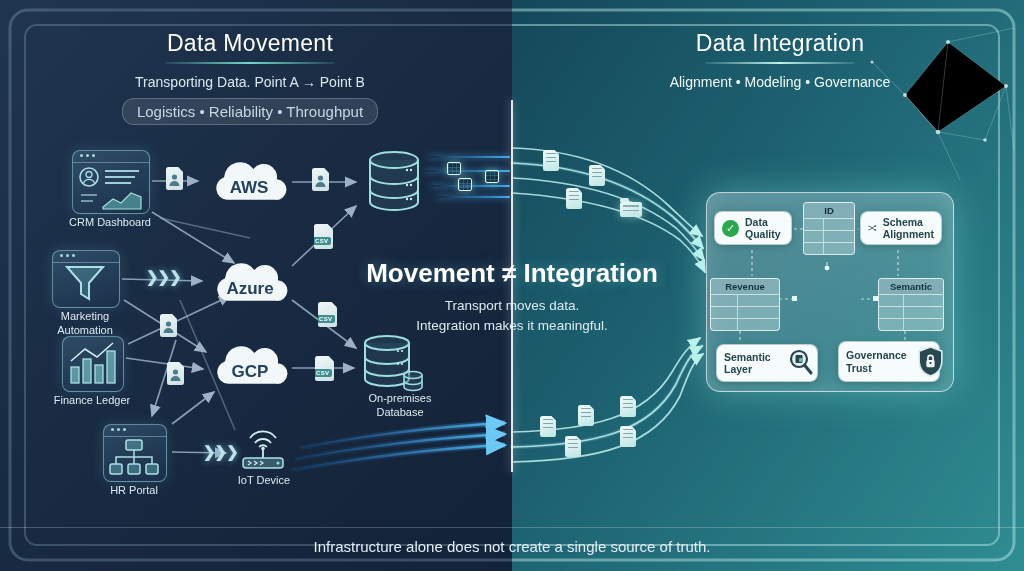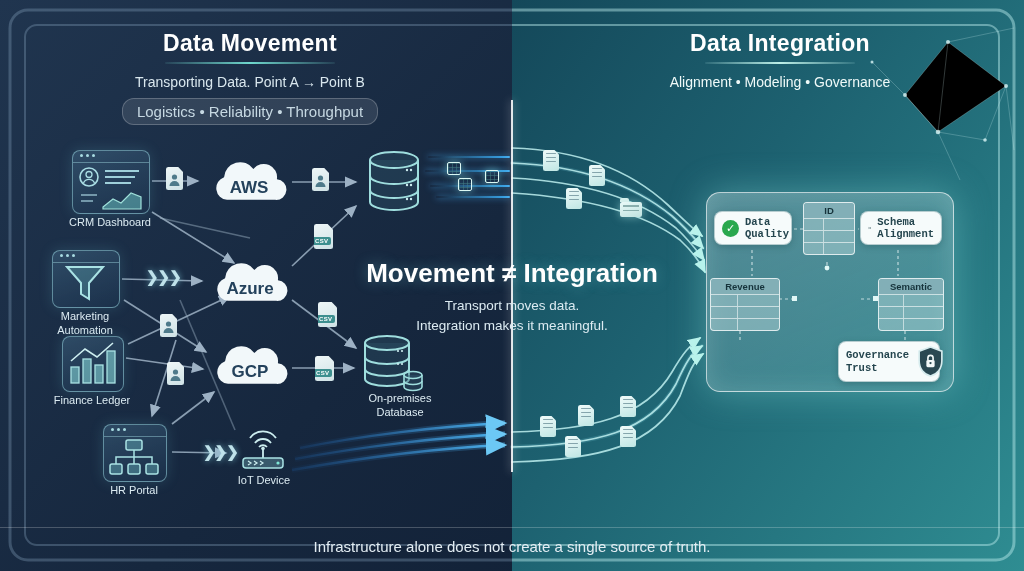--- a/index.html
+++ b/index.html
@@ -5,21 +5,21 @@
   html,body{margin:0;padding:0;background:#0b1626;}
   #canvas{position:relative;width:1024px;height:571px;overflow:hidden;
     font-family:"Liberation Sans",sans-serif;
     background:linear-gradient(135deg,#20354f 0%,#16273e 45%,#0e1c31 100%);}
   #right-bg{position:absolute;left:512px;top:0;width:512px;height:571px;
     background:linear-gradient(125deg,#14485a 0%,#1d6170 40%,#2f8d92 100%);}
   .abs{position:absolute;}
   
   svg.layer{position:absolute;left:0;top:0;width:1024px;height:571px;}
   
-  .hdr-title{font-size:23px;font-weight:bold;color:#ffffff;letter-spacing:.3px;text-align:center;}
+  .hdr-title{font-size:23px;font-weight:normal;color:#ffffff;letter-spacing:.3px;text-align:center;}
   .hdr-underline{height:2px;background:linear-gradient(90deg,rgba(120,220,210,.1),#6fd8cd,rgba(120,220,210,.1));border-radius:2px;}
   .hdr-sub{font-size:14px;color:#d9e7ee;text-align:center;}
   .pill{display:inline-block;font-size:15px;color:#c6d8e2;background:rgba(255,255,255,.10);
     border:1px solid rgba(255,255,255,.22);border-radius:12px;padding:4px 14px;}
   .r .hdr-sub{color:#f0faf9;}
   .r .pill{color:#eef8f7;background:rgba(255,255,255,.14);}
   
   .card{background:linear-gradient(160deg,rgba(80,125,155,.38),rgba(28,52,80,.55));
     border:1px solid rgba(150,210,220,.55);border-radius:8px;
     box-shadow:0 0 14px rgba(110,200,215,.18);}
@@ -34,21 +34,21 @@
     box-shadow:0 0 36px rgba(150,240,235,.35), inset 0 0 26px rgba(220,255,252,.18);}
   .tbl{border:1px solid rgba(255,255,255,.75);border-radius:4px;overflow:hidden;background:rgba(225,245,246,.34);}
   .tbl .th{background:rgba(130,175,182,.92);color:#16333b;font-size:9.5px;font-weight:bold;text-align:center;padding:2px 0;}
   .tbl .row{height:11px;border-top:1px solid rgba(255,255,255,.6);position:relative;}
   .tbl .row::after{content:"";position:absolute;left:38%;top:0;bottom:0;width:1px;background:rgba(255,255,255,.55);}
   .tbl.hot{box-shadow:0 0 20px rgba(220,255,250,.8);}
   .tbl.hot .th{background:#47707c;color:#ffffff;}
   .tbl.hot .row{background:rgba(250,255,255,.72);}
   .wbadge{background:#f6fbfb;border:1px solid rgba(120,160,165,.5);border-radius:8px;
     box-shadow:0 2px 6px rgba(20,60,65,.25);display:flex;align-items:center;gap:6px;padding:4px 7px;}
-  .wbadge .lbl{font-size:10.5px;font-weight:bold;color:#24454e;line-height:1.15;font-family:Liberation Mono, monospace;}
+  .wbadge .lbl{font-size:10.5px;font-weight:bold;color:#24454e;line-height:1.15;}
   .check{width:17px;height:17px;border-radius:50%;background:#2aa84e;color:#fff;font-size:11px;
     line-height:17px;text-align:center;flex:0 0 auto;}
   .caption{font-size:12px;color:#e4f5f3;text-align:center;}
   
   .doc{position:absolute;background:linear-gradient(160deg,#eef6f7,#cfe2e6);border-radius:2.5px;
     clip-path:polygon(0 0,72% 0,100% 22%,100% 100%,0 100%);box-shadow:0 0 6px rgba(160,230,235,.4);}
   .doc .band{position:absolute;left:-2px;bottom:4px;background:#3d8f8f;color:#fff;font-size:6px;
     font-weight:bold;padding:1px 3px;border-radius:2px;letter-spacing:.3px;}
   .doc .lines i{display:block;height:1.5px;background:rgba(60,100,115,.55);margin:2.5px 3px 0 3px;border-radius:1px;}
   .doc.teal{background:linear-gradient(160deg,#f0fbfa,#bfe6e4);}
@@ -468,20 +468,29 @@
     <div class="row"></div>
     <div class="row"></div>
   </div>
   <div class="tbl abs" style="left:878px;top:278px;width:64px;">
     <div class="th">Semantic</div>
     <div class="row"></div>
     <div class="row"></div>
     <div class="row"></div>
   </div>
 
+  <div class="wbadge abs" style="left:716px;top:344px;width:86px;">
+    <div class="lbl" style="flex:1;">Semantic Layer</div>
+    <svg width="26" height="28" viewBox="0 0 26 28" style="margin-right:-4px;">
+      <circle cx="11" cy="10" r="8" fill="#e4f2f2" stroke="#27454e" stroke-width="2.2"></circle>
+      <rect x="7.5" y="6" width="7" height="8" rx="1" fill="#27454e"></rect>
+      <rect x="11" y="9" width="3.5" height="4" rx="0.5" fill="#6fb3ad"></rect>
+      <path d="M16.5 16 L23 24" stroke="#27454e" stroke-width="3" stroke-linecap="round"></path>
+    </svg>
+  </div>
 
   <div class="wbadge abs" style="left:838px;top:341px;width:86px;">
     <div class="lbl" style="flex:1;">Governance Trust</div>
     <svg width="27" height="31" viewBox="0 0 26 30" style="margin-right:-12px;">
       <path d="M13 1 L24 5 V14 C24 22 19.5 27.5 13 29 C6.5 27.5 2 22 2 14 V5 Z" fill="#2a4852" stroke="#d7ecee" stroke-width="1.6"></path>
       <rect x="9" y="13.5" width="8" height="7" rx="1.4" fill="#f2f8f8"></rect>
       <path d="M10.5 13.5 v-2 a2.5 2.5 0 0 1 5 0 v2" stroke="#f2f8f8" stroke-width="1.6" fill="none"></path>
       <circle cx="13" cy="16.5" r="1.1" fill="#2a4852"></circle>
     </svg>
   </div>

